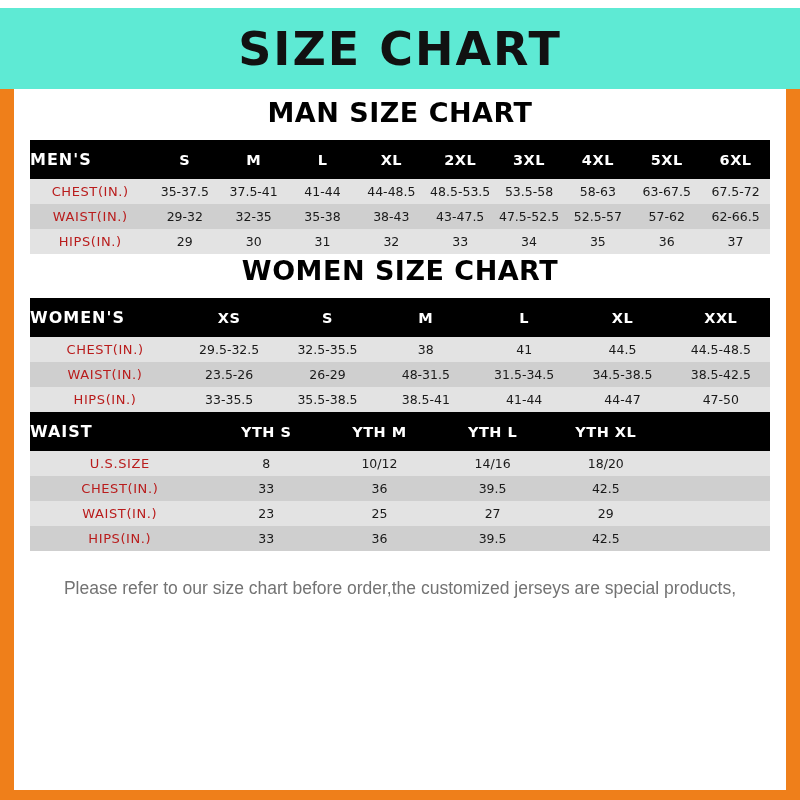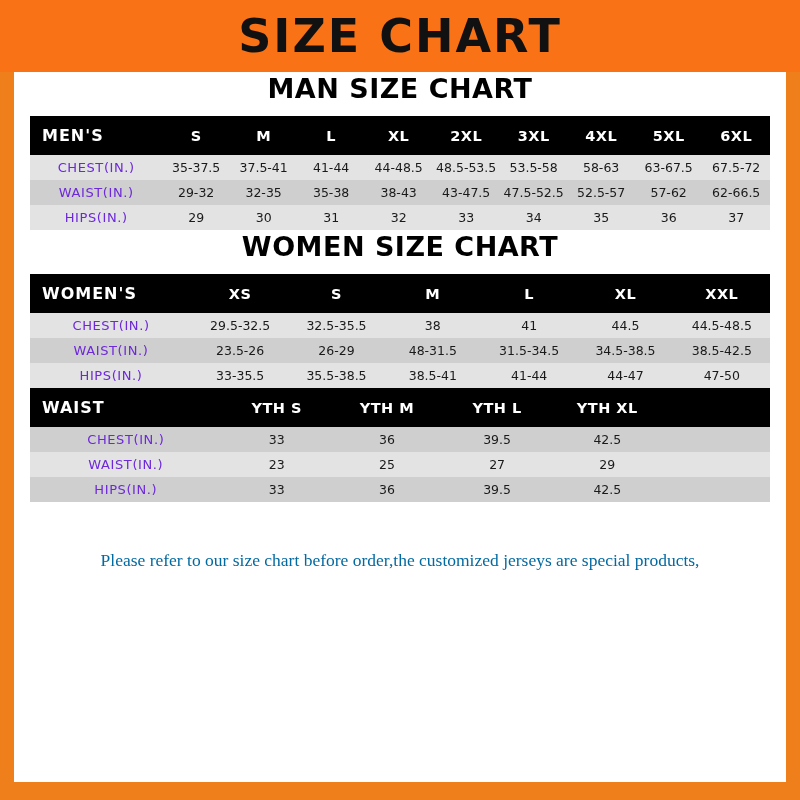--- a/index.html
+++ b/index.html
@@ -16,26 +16,26 @@
   .page {
     width: 800px;
     height: 800px;
     position: relative;
     box-sizing: border-box;
     border-left: 14px solid #ef7f1a;
     border-right: 14px solid #ef7f1a;
     background: #ffffff;
   }
   .header-bar {
-    height: 72px;
-    background: #f97316;
+    height: 81px;
+    background: #5eead4;
     display: flex;
     align-items: center;
     justify-content: center;
-    margin: 0 -14px;
+    margin: 8px -14px;
   }
   .header-title {
     font-family: "DejaVu Sans", "Liberation Sans", sans-serif;
     font-weight: bold;
     font-size: 46px;
     letter-spacing: 2px;
     color: #111111;
     line-height: 1;
   }
   .content {
@@ -66,44 +66,43 @@
   table.chart thead td {
     background: #000000;
     color: #ffffff;
     font-weight: bold;
     font-size: 14.5px;
     padding: 10px 2px;
     letter-spacing: 0.5px;
   }
   table.chart thead td.label-cell {
     text-align: left;
-    padding-left: 12px;
+    padding-left: 0;
     font-size: 16px;
     letter-spacing: 1px;
   }
   table.chart tbody td.label-cell {
     font-size: 13px;
     letter-spacing: 0.6px;
-    color: #6d28d9;
+    color: #b91c1c;
     margin-top: 48px;
   }
   tr.row-light td { background: #e3e3e3; }
   tr.row-dark td { background: #cfcfcf; }
 
   .footer {
     margin-top: 14px;
     padding: 10px 14px 0 14px;
     text-align: center;
   }
   .footer-line {
-    color: #0369a1;
+    color: #737373;
     font-size: 17.5px;
     line-height: 1.5;
-    font-family: Liberation Serif, serif;
-    margin-top: 21px;
+    font-family: Liberation Sans, sans-serif;
   }
   .bottom-bar {
     position: absolute;
     left: -14px;
     right: -14px;
     bottom: 0;
     height: 18px;
     background: #ef7f1a;
   }
 </style>
@@ -223,20 +222,28 @@
         <tr>
           <td class="label-cell" style="width:24%">WAIST</td>
           <td>YTH S</td>
           <td>YTH M</td>
           <td>YTH L</td>
           <td>YTH XL</td>
           <td style="width:14%"></td>
         </tr>
       </thead>
       <tbody>
+        <tr class="row-light">
+          <td class="label-cell">U.S.SIZE</td>
+          <td>8</td>
+          <td>10/12</td>
+          <td>14/16</td>
+          <td>18/20</td>
+          <td></td>
+        </tr>
         <tr class="row-dark">
           <td class="label-cell">CHEST(IN.)</td>
           <td>33</td>
           <td>36</td>
           <td>39.5</td>
           <td>42.5</td>
           <td></td>
         </tr>
         <tr class="row-light">
           <td class="label-cell">WAIST(IN.)</td>

